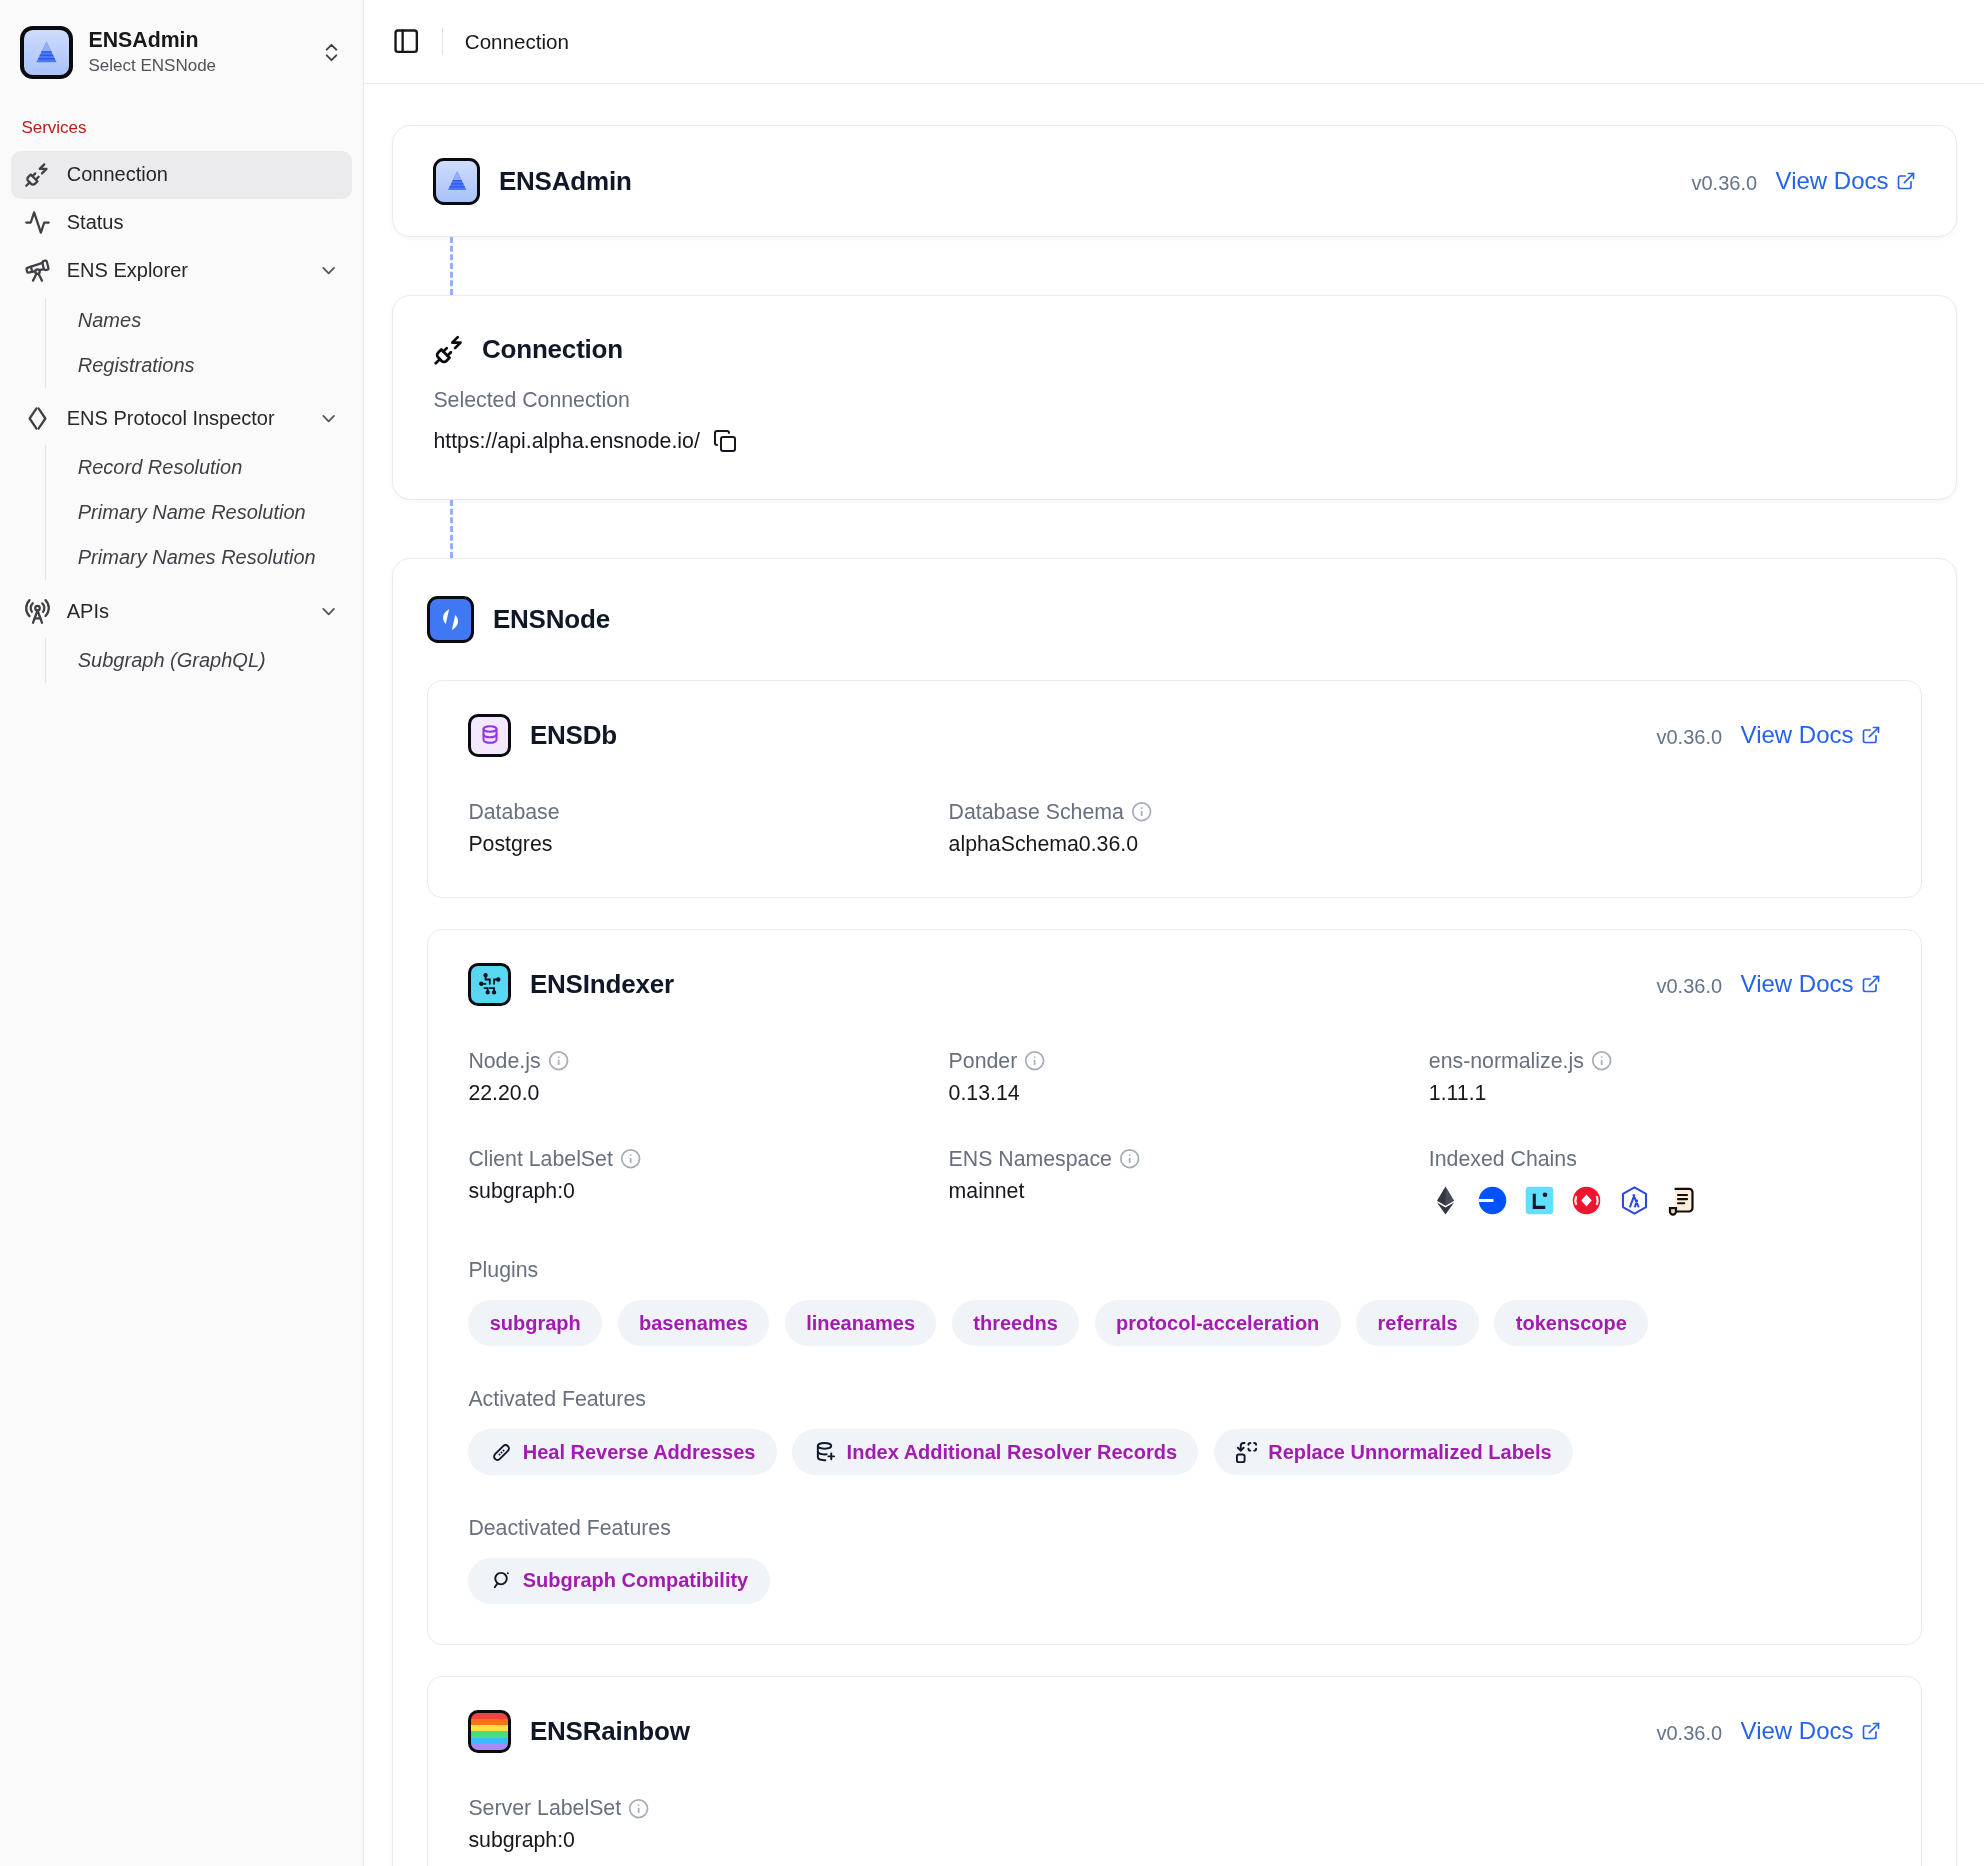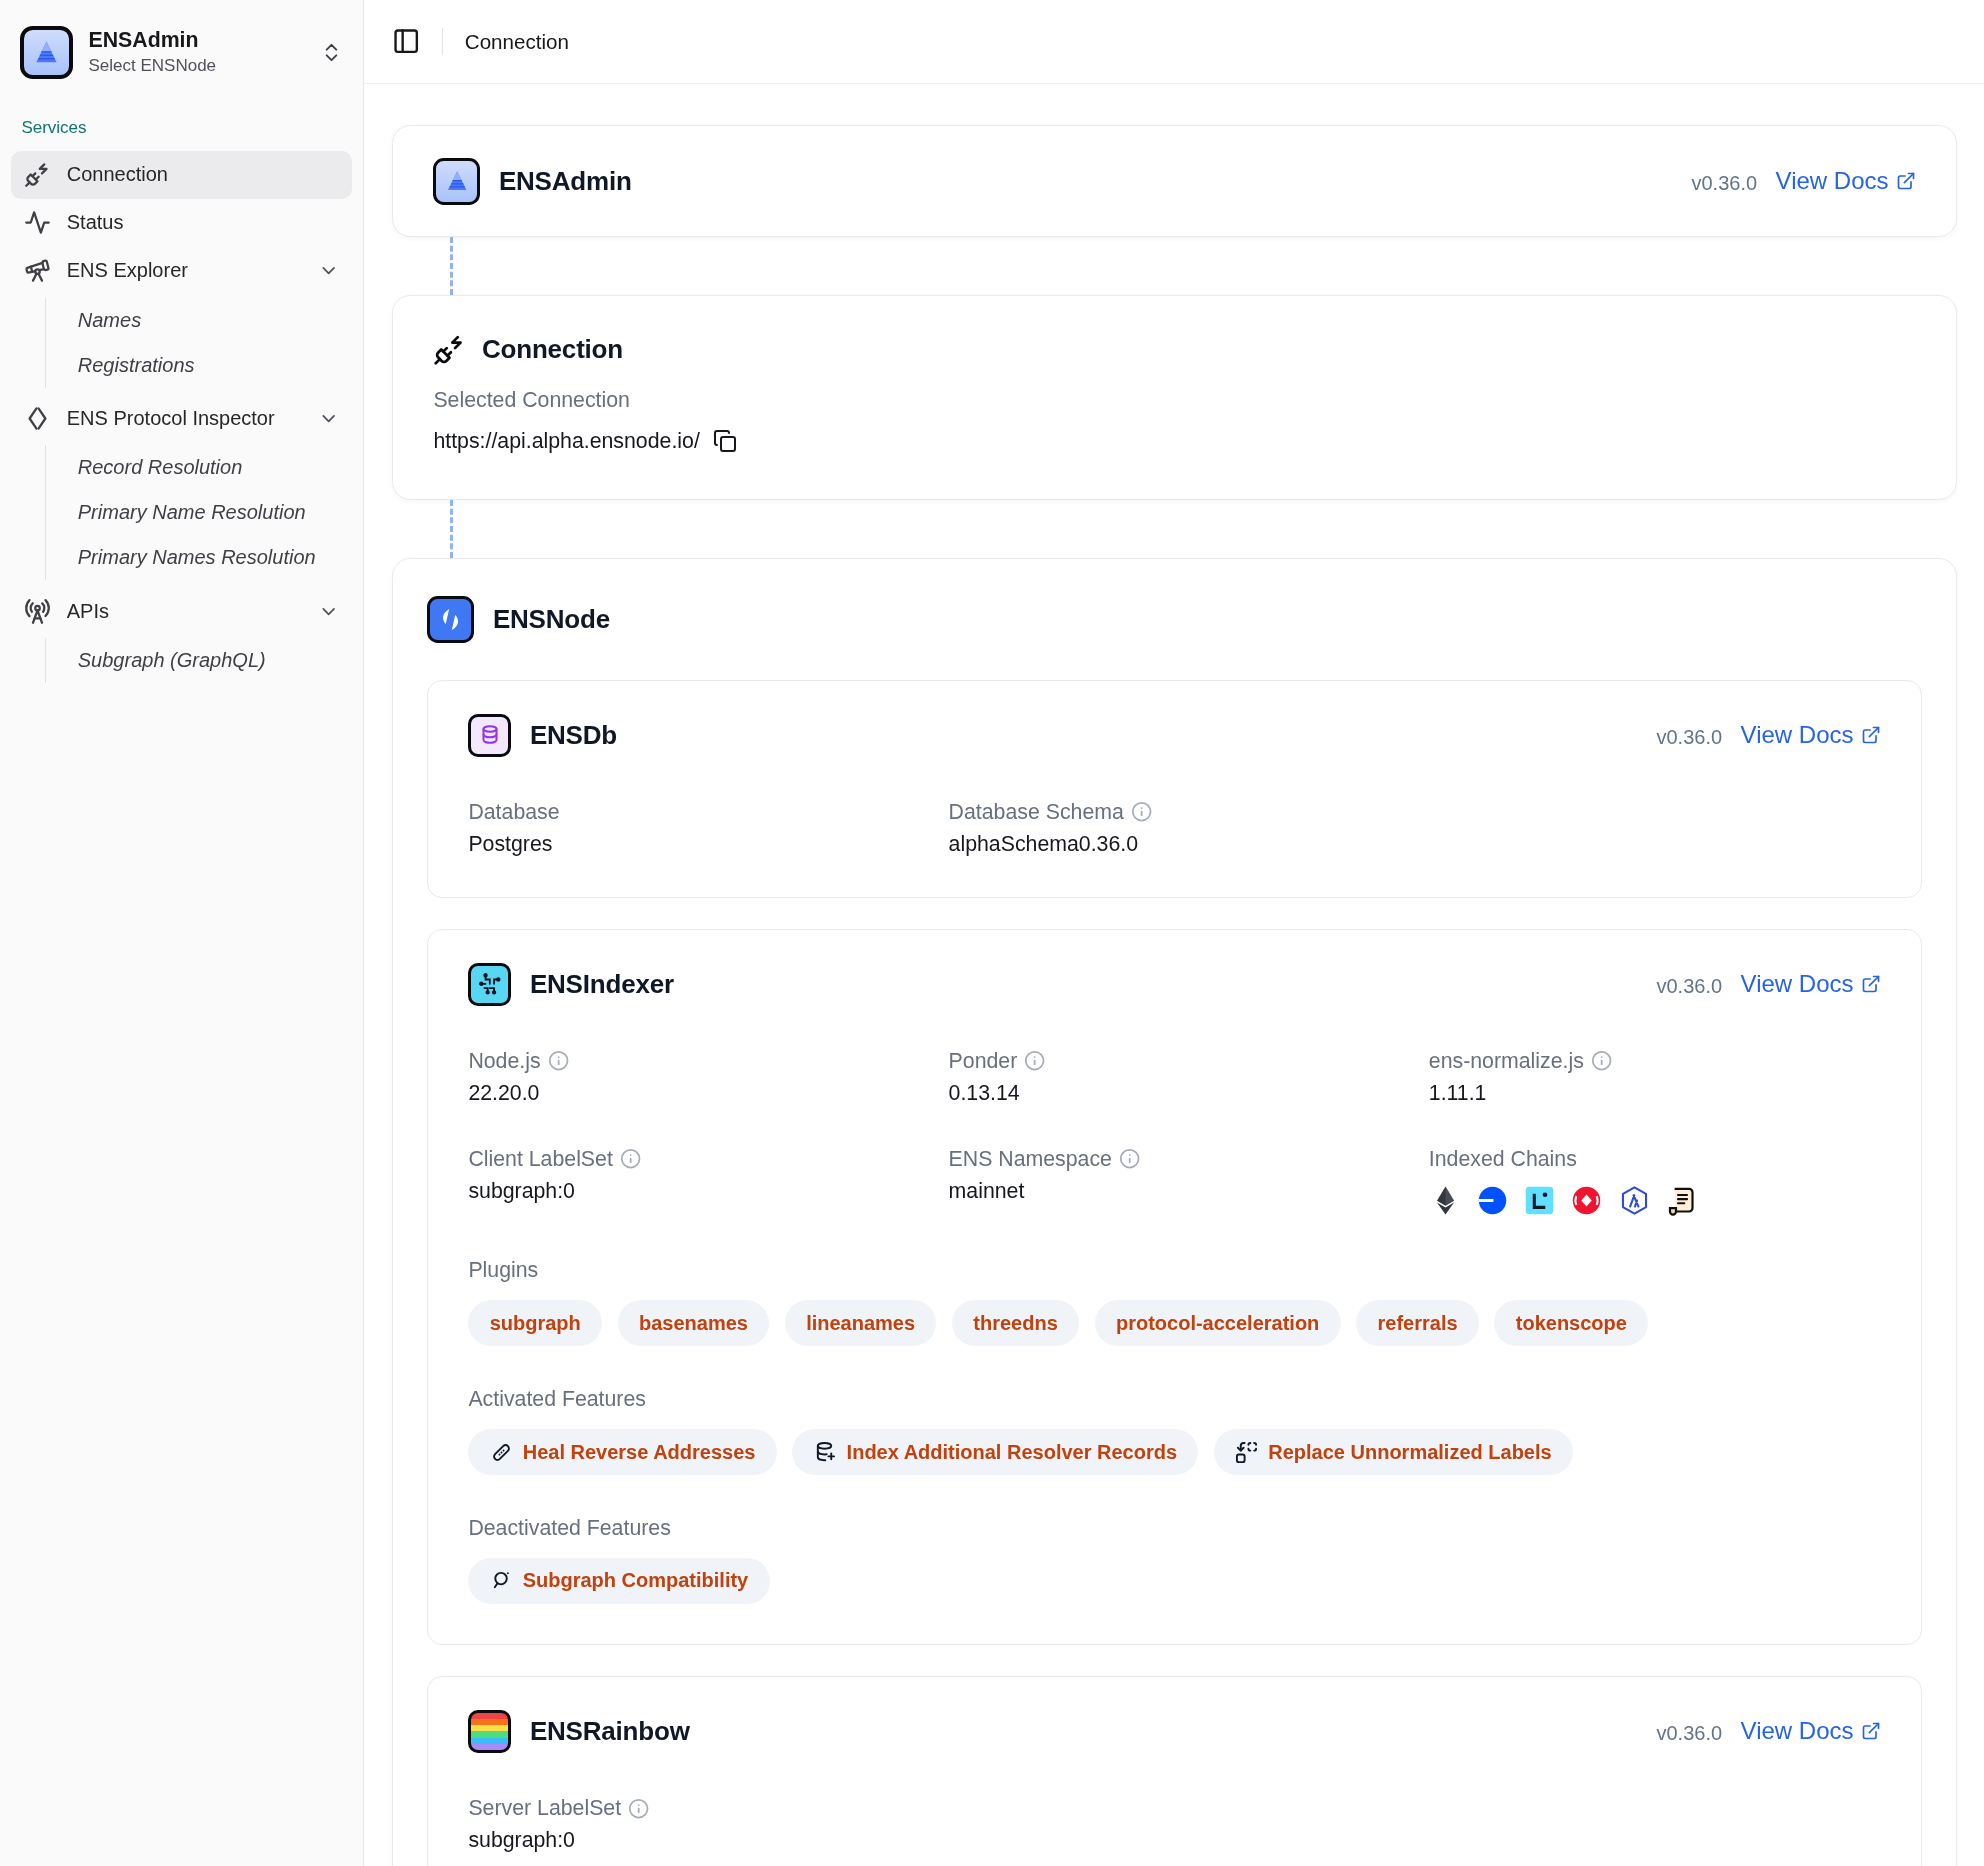--- a/index.html
+++ b/index.html
@@ -26,21 +26,21 @@
     width: 53px; height: 53px; border-radius: 12.8px;
     background: linear-gradient(180deg,#cfdcfc 0%,#a8c2fa 100%);
     border: 4.3px solid #0b0b0f;
     display: flex; align-items: center; justify-content: center;
     flex: none;
   }
   .sb-titles { flex: 1; min-width: 0; }
   .sb-app-name { font-size: 21.3px; font-weight: 700; color: #18181b; line-height: 1.25; }
   .sb-app-sub { font-size: 17px; color: #52525b; line-height: 1.3; margin-top: 1.4px; }
   .sb-chevrons { color: #3f3f46; }
-  .sb-section { font-size: 17px; color: #0f766e; padding: 31px 10px 12.8px; }
+  .sb-section { font-size: 17px; color: #b91c1c; padding: 31px 10px 12.8px; }
   .nav { display: flex; flex-direction: column; }
   .nav-item {
     display: flex; align-items: center; gap: 15.6px;
     height: 48px; padding: 0 12.8px; border-radius: 10px;
     font-size: 20px; color: #27272a; cursor: pointer;
   }
   .nav-item.active { background: #ebebed; font-weight: 500; }
   .nav-item .nav-icon { width: 27px; height: 27px; color: #3f3f46; flex: none; }
   .nav-item .nav-label { flex: 1; }
   .nav-item .nav-caret { width: 21.3px; height: 21.3px; color: #52525b; }
@@ -135,21 +135,21 @@
   }
   .fields-grid { display: grid; grid-template-columns: 1fr 1fr 1fr; gap: 41px 28.4px; margin-top: 43px; }
   .field .field-value { margin-top: 7px; }
   .chains-row { display: flex; align-items: center; gap: 14.2px; margin-top: 12.8px; }
   .chains-row svg { width: 33px; height: 33px; }
 
   .section-label { font-size: 21.3px; color: #68707e; font-weight: 500; margin-top: 41px; }
   .pill-row { display: flex; flex-wrap: wrap; gap: 15.6px; margin-top: 17px; }
   .pill {
     background: #f0f3f8; border-radius: 710px;
-    padding: 11.4px 21.3px; font-size: 20px; font-weight: 600; color: #c2410c;
+    padding: 11.4px 21.3px; font-size: 20px; font-weight: 600; color: #a21caf;
     display: flex; align-items: center; gap: 10px; white-space: nowrap;
   }
   .pill .pill-icon { width: 23px; height: 23px; color: #10192a; }
 
   
   .stroke-ico { fill: none; stroke: currentColor; stroke-width: 2; stroke-linecap: round; stroke-linejoin: round; }
 </style>
 </head>
 <body>
 

